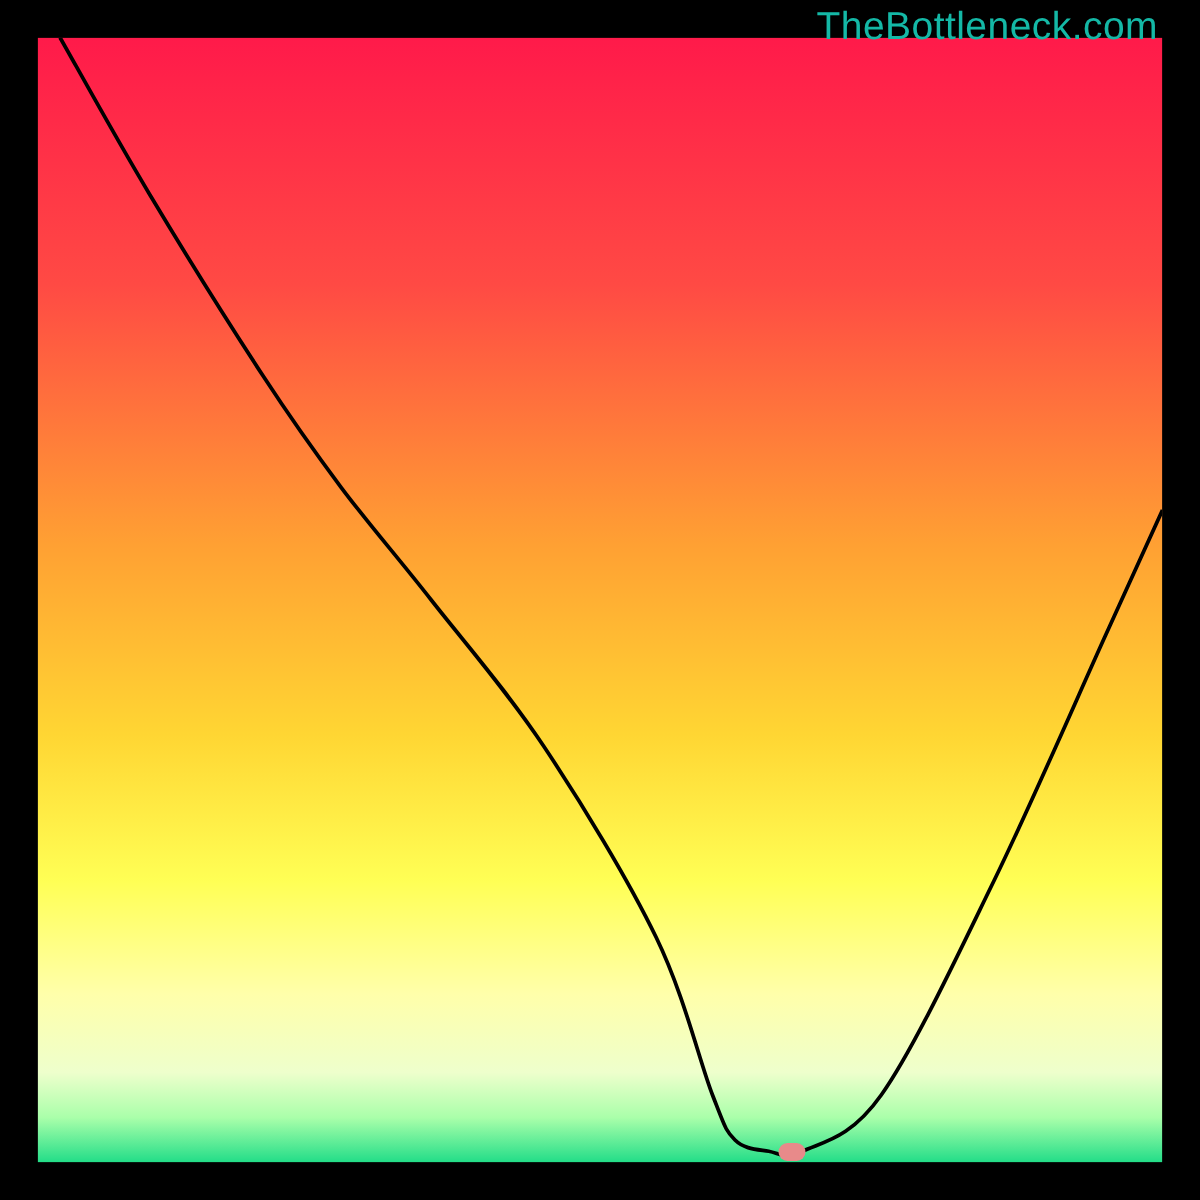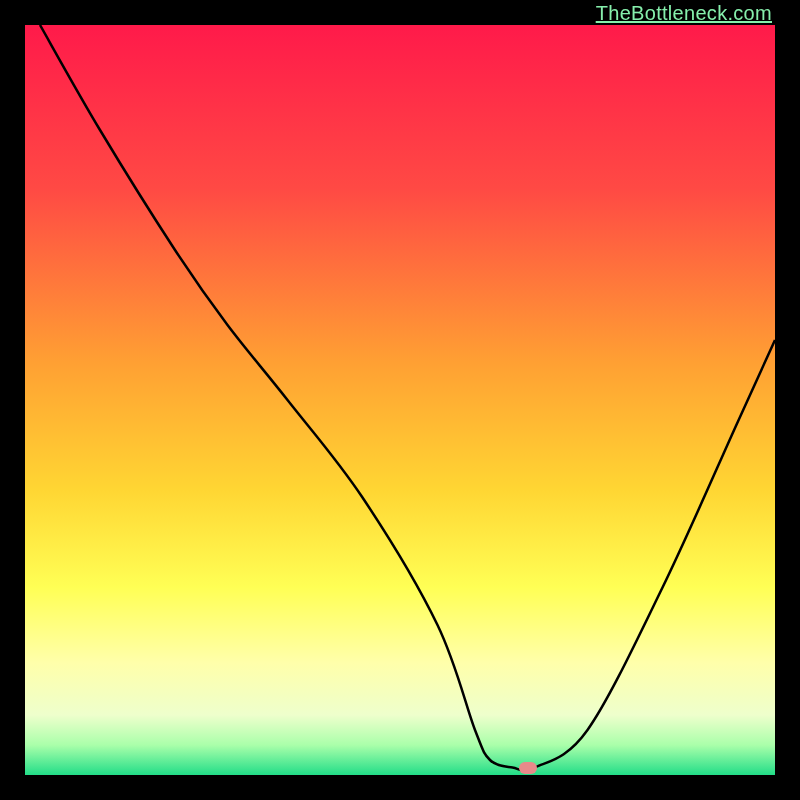--- a/index.html
+++ b/index.html
@@ -8,26 +8,25 @@
     width: 800px;
     height: 800px;
     background: #000;
     position: relative;
     font-family: Arial, sans-serif;
   }
   .watermark {
     position: absolute;
     top: 2px;
     right: 28px;
-    color: #86efac;
-    font-size: 20px;
+    color: #14b8a6;
+    font-size: 26px;
     font-weight: 500;
     z-index: 10;
     letter-spacing: 0.3px;
-    text-decoration: underline;
   }
   .plot-area {
     position: absolute;
     left: 25px;
     top: 25px;
     width: 750px;
     height: 750px;
     overflow: hidden;
   }
   .gradient-bg {

